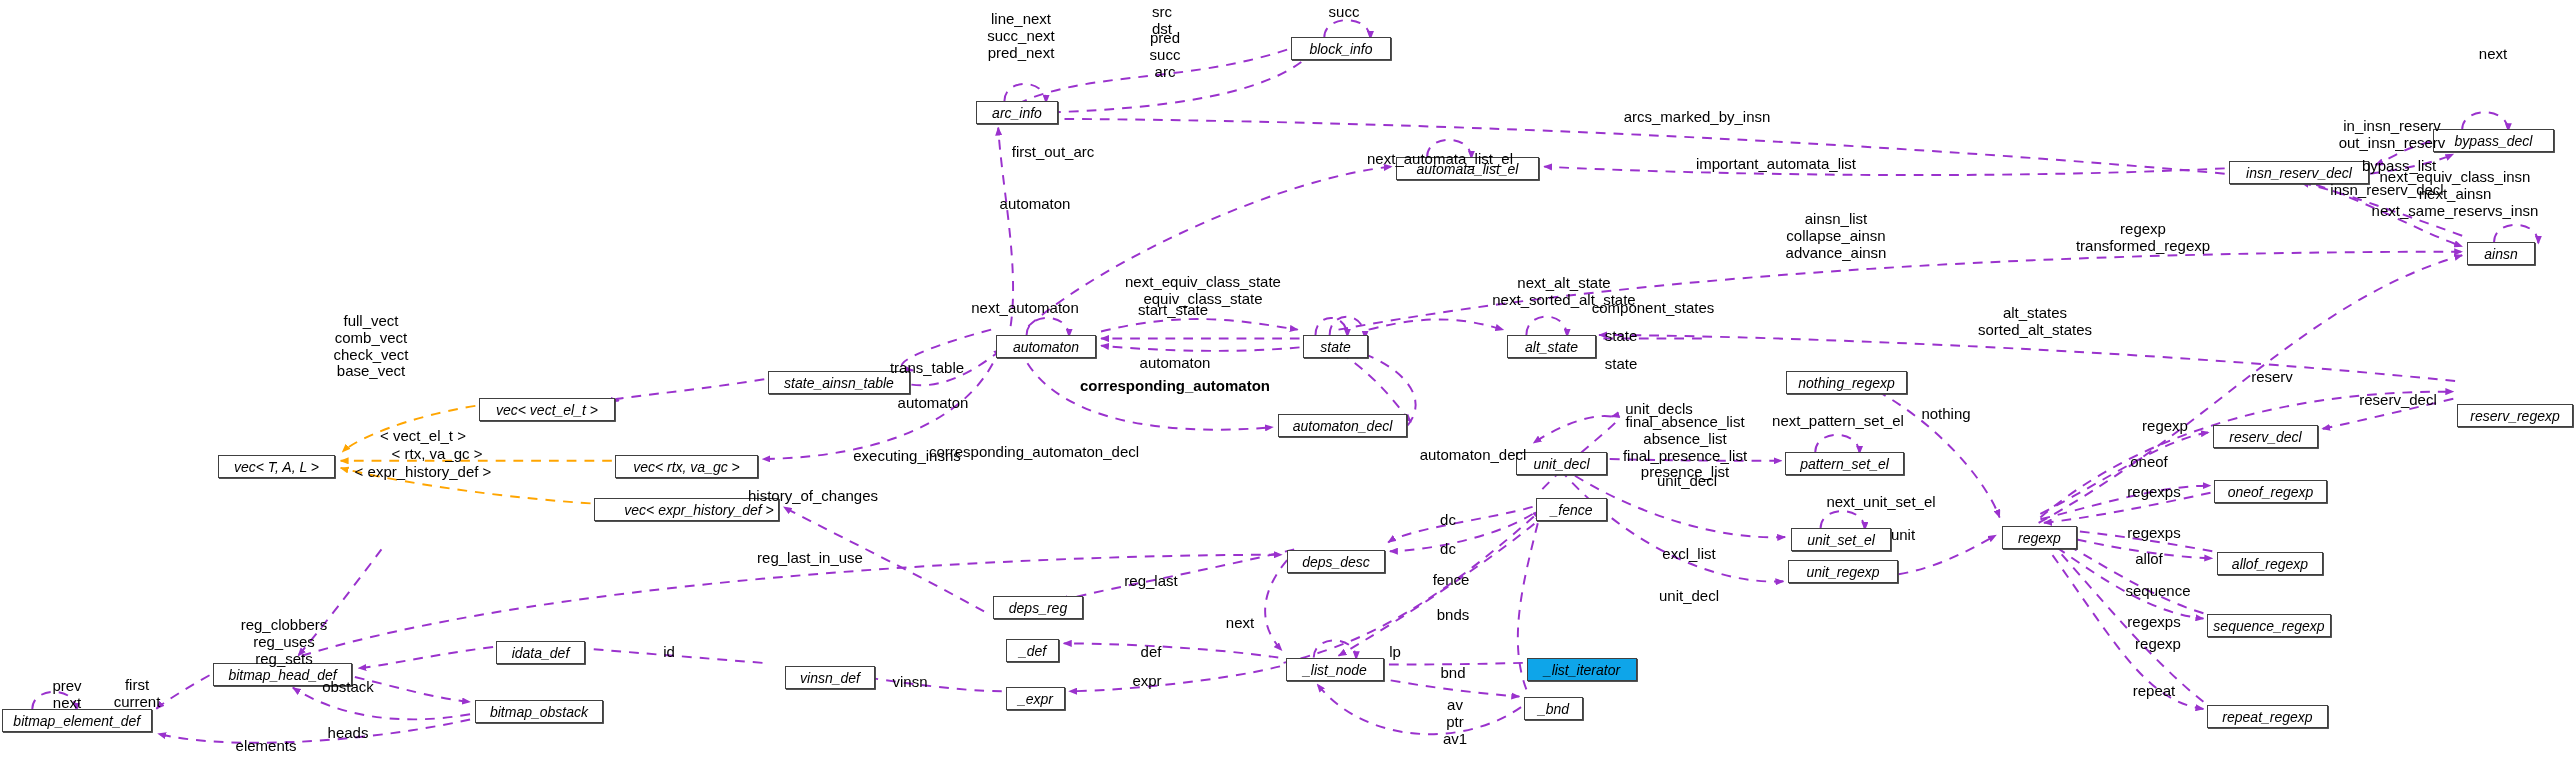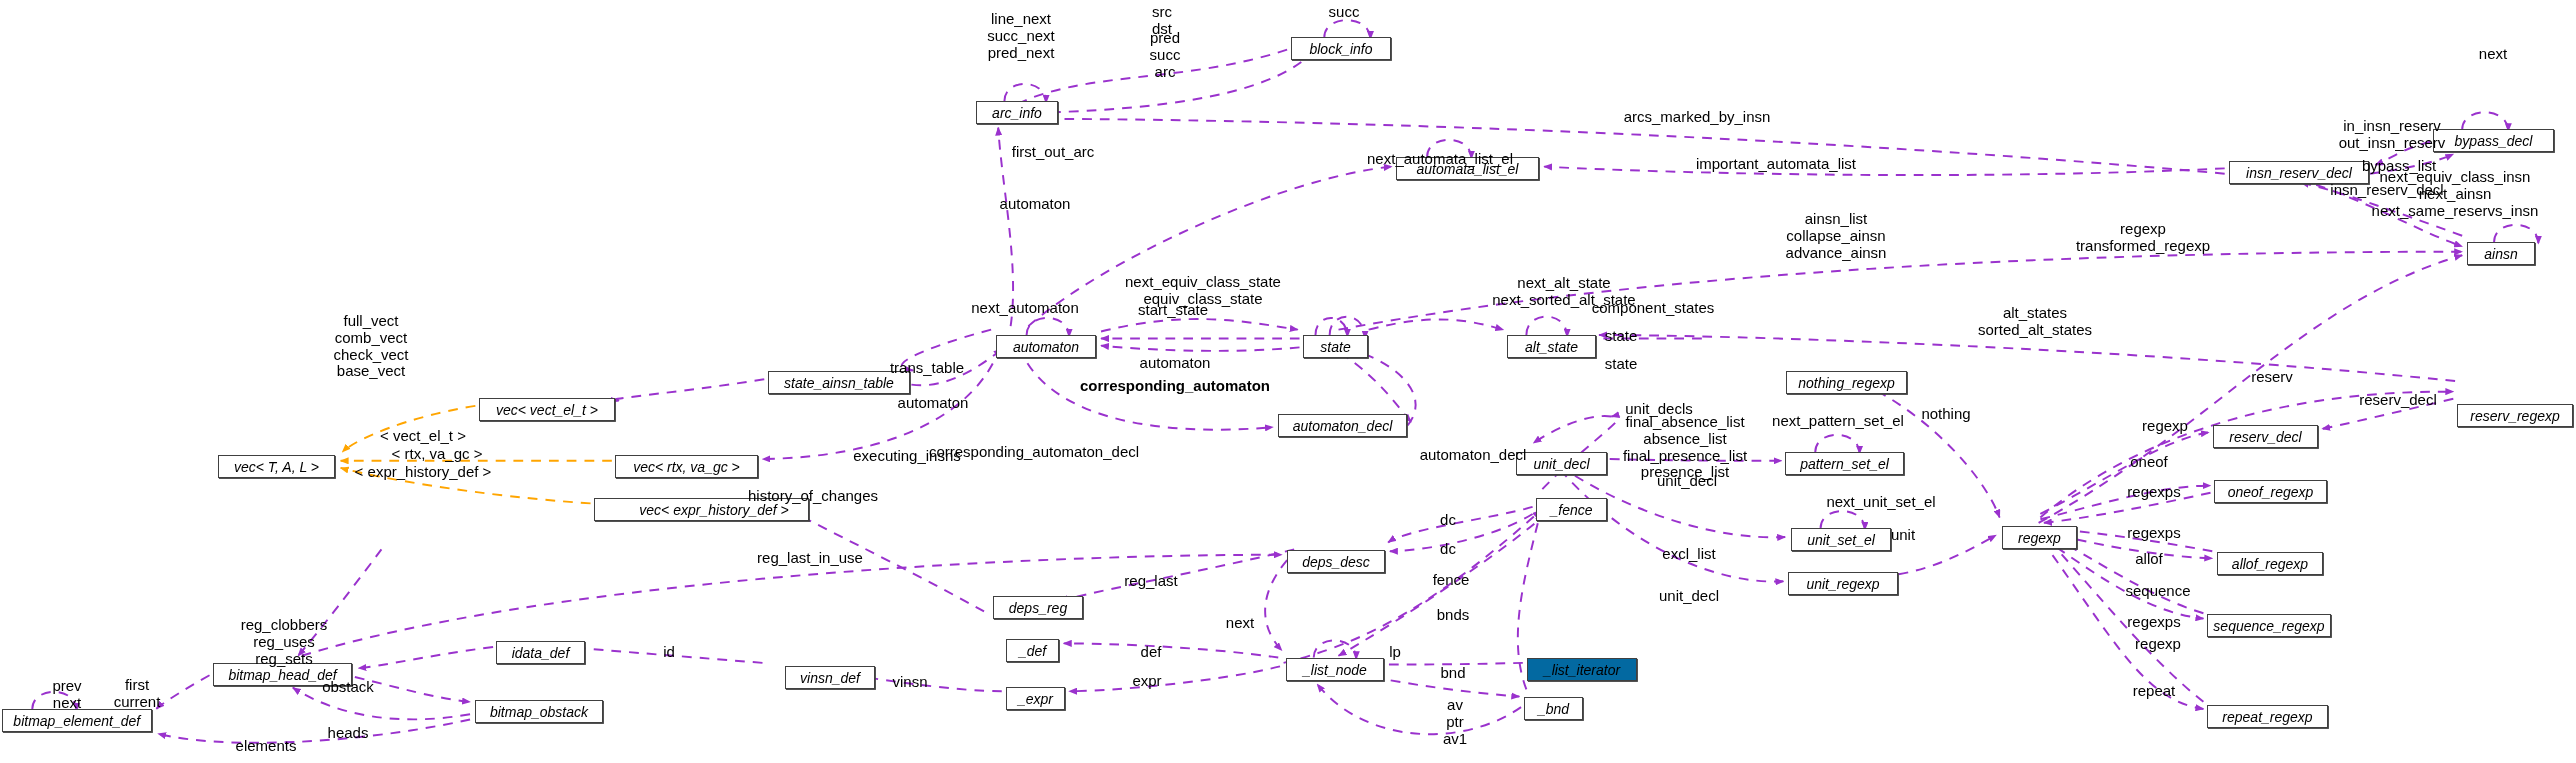--- a/index.html
+++ b/index.html
@@ -33,21 +33,21 @@
     line-height: 1;
     display: flex;
     align-items: center;
     justify-content: center;
     white-space: nowrap;
     padding: 0 7px;
     box-shadow: 0.9px 0.9px 0 0 #404040;
     font-style: italic;
   }
   .node.current {
-    background: #0369a1;
+    background: #0ea5e9;
   }
   .edge-label {
     position: absolute;
     font-size: 15px;
     line-height: 1.12;
     color: #000000;
     white-space: pre;
     text-align: center;
     transform: translate(-50%, -50%);
     pointer-events: none;
@@ -247,24 +247,24 @@
       <div class="node" style="left: 1278px; top: 414px; width: 129px; height: 23px;">automaton_decl</div>
       <div class="node" style="left: 1785px; top: 452px; width: 119px; height: 23px;">pattern_set_el</div>
       <div class="node" style="left: 2213px; top: 425px; width: 105px; height: 23px;">reserv_decl</div>
       <div class="node" style="left: 1516px; top: 452px; width: 91px; height: 23px;">unit_decl</div>
       <div class="node" style="left: 218px; top: 455px; width: 117px; height: 23px;">vec&lt; T, A, L &gt;</div>
       <div class="node" style="left: 615px; top: 455px; width: 143px; height: 23px;">vec&lt; rtx, va_gc &gt;</div>
       <div class="node" style="left: 2214px; top: 480px; width: 113px; height: 23px;">oneof_regexp</div>
       <div class="node" style="left: 2002px; top: 526px; width: 75px; height: 23px;">regexp</div>
       <div class="node" style="left: 1791px; top: 528px; width: 100px; height: 23px;">unit_set_el</div>
       <div class="node" style="left: 1536px; top: 498px; width: 71px; height: 23px;">_fence</div>
-      <div class="node" style="left: 594px; top: 498px; width: 215px; height: 23px; padding-left: 32px;">vec&lt; expr_history_def &gt;</div>
+      <div class="node" style="left: 594px; top: 498px; width: 185px; height: 23px; padding-left: 32px;">vec&lt; expr_history_def &gt;</div>
       <div class="node" style="left: 2217px; top: 552px; width: 106px; height: 23px;">allof_regexp</div>
       <div class="node" style="left: 1287px; top: 550px; width: 98px; height: 23px;">deps_desc</div>
-      <div class="node" style="left: 1788px; top: 572px; width: 110px; height: 23px;">unit_regexp</div>
+      <div class="node" style="left: 1788px; top: 560px; width: 110px; height: 23px;">unit_regexp</div>
       <div class="node" style="left: 993px; top: 596px; width: 90px; height: 23px;">deps_reg</div>
       <div class="node" style="left: 2207px; top: 614px; width: 124px; height: 23px;">sequence_regexp</div>
       <div class="node" style="left: 496px; top: 641px; width: 89px; height: 23px;">idata_def</div>
       <div class="node" style="left: 1006px; top: 639px; width: 53px; height: 23px;">_def</div>
       <div class="node" style="left: 1286px; top: 658px; width: 98px; height: 23px;">_list_node</div>
       <div class="node current" style="left: 1527px; top: 658px; width: 110px; height: 23px;">_list_iterator</div>
       <div class="node" style="left: 213px; top: 663px; width: 139px; height: 23px;">bitmap_head_def</div>
       <div class="node" style="left: 785px; top: 666px; width: 90px; height: 23px;">vinsn_def</div>
       <div class="node" style="left: 2207px; top: 705px; width: 121px; height: 23px;">repeat_regexp</div>
       <div class="node" style="left: 1006px; top: 687px; width: 59px; height: 23px;">_expr</div>

